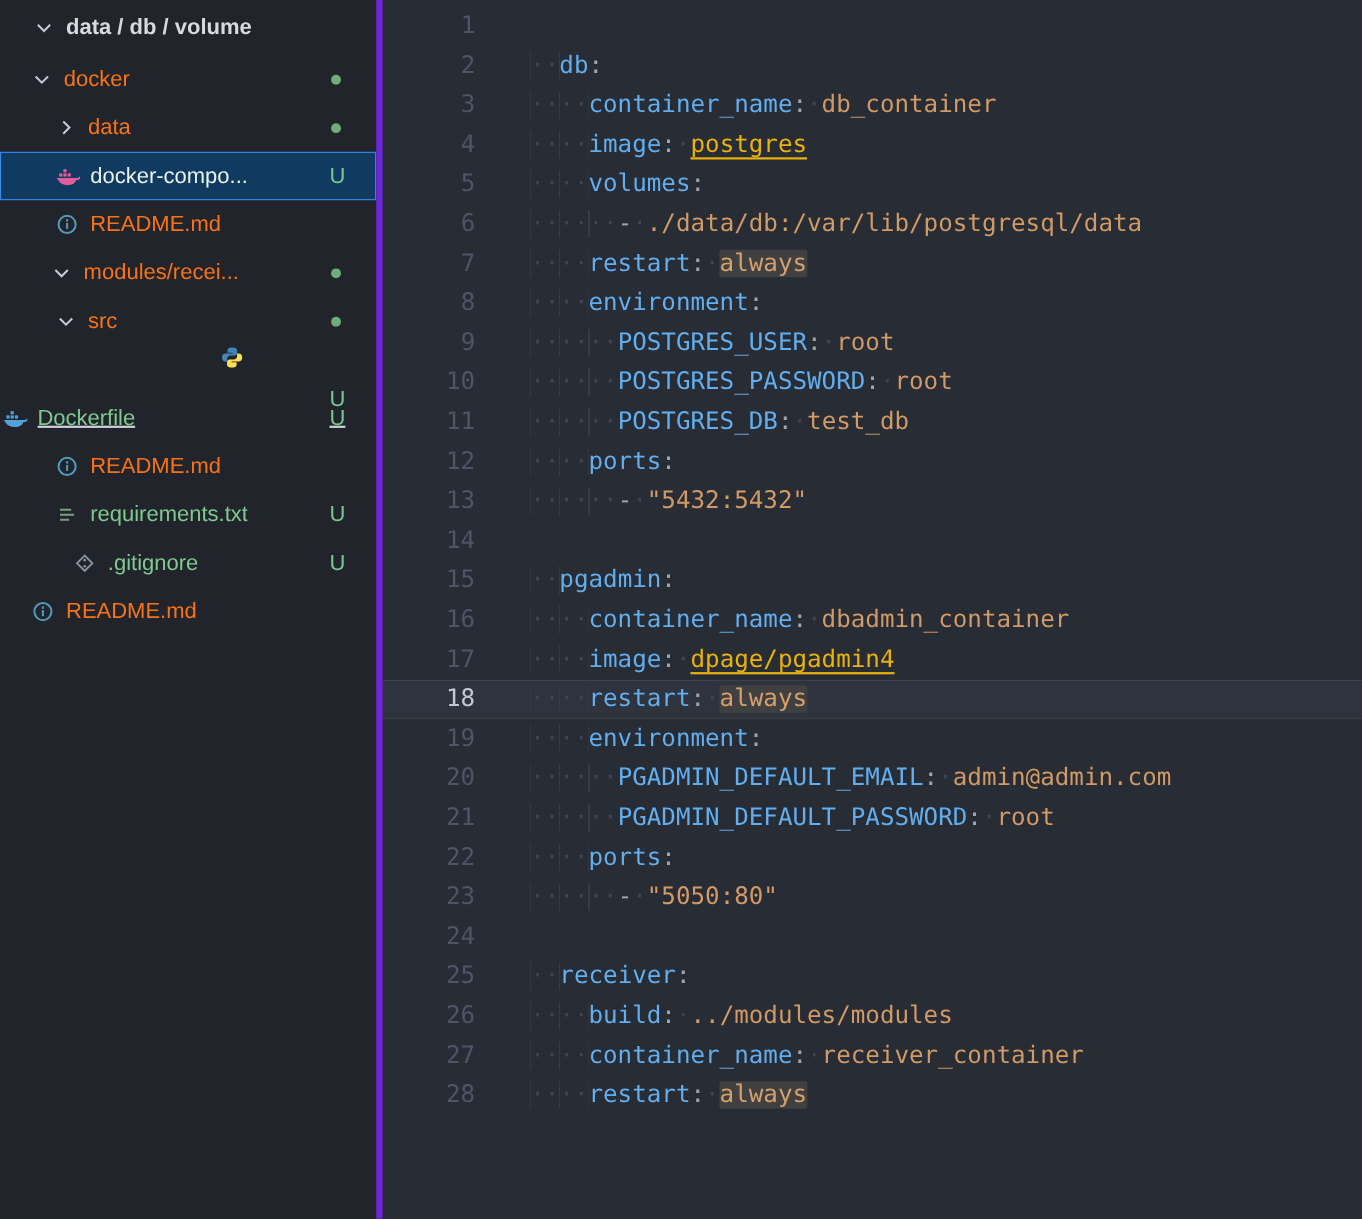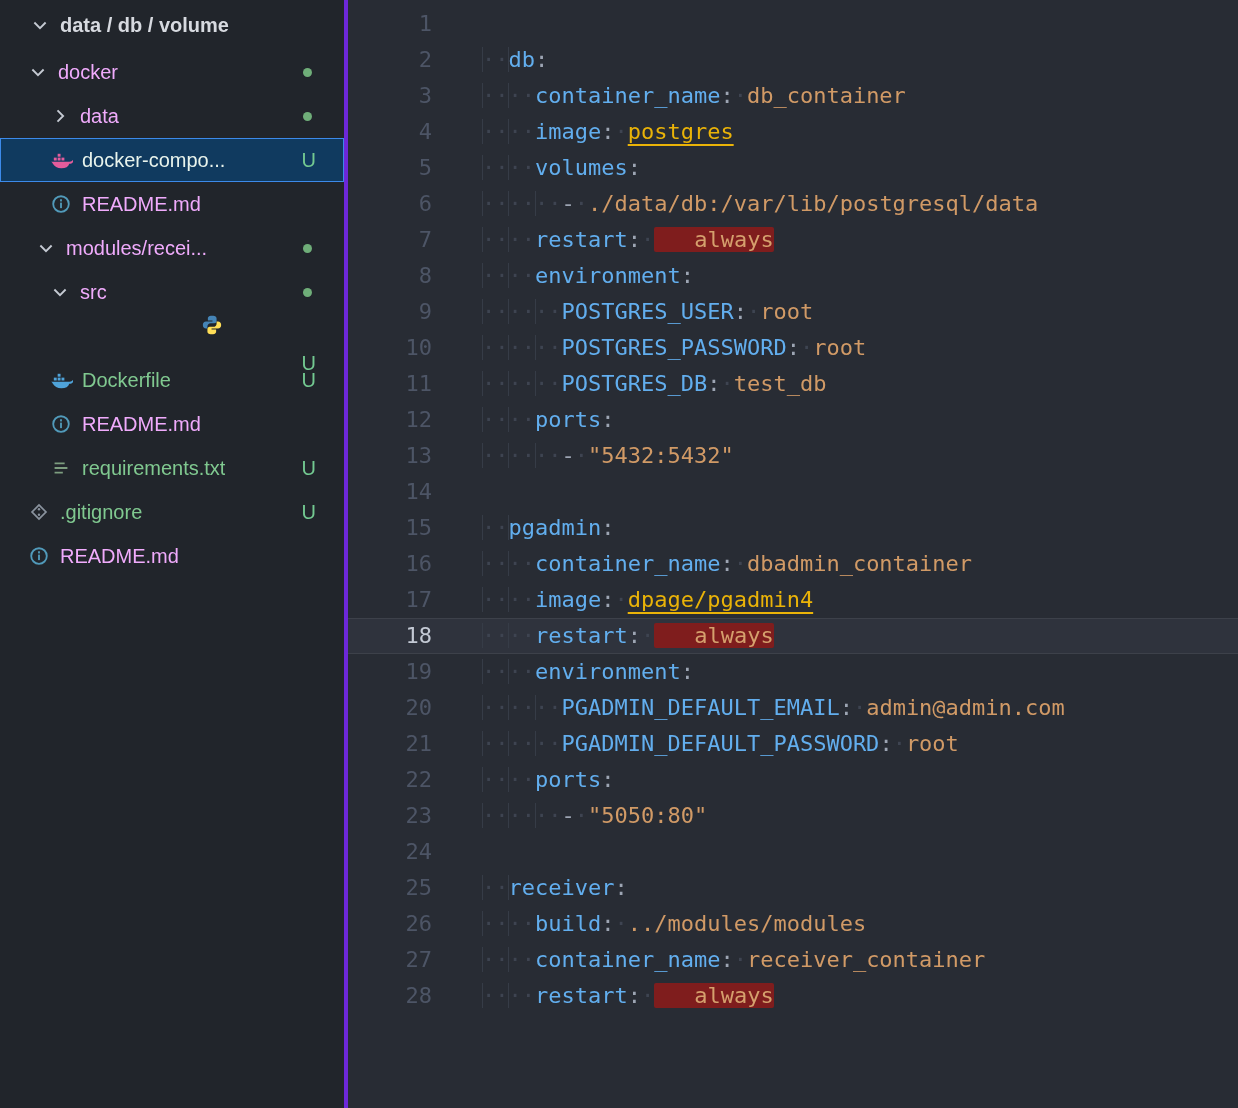--- a/index.html
+++ b/index.html
@@ -8,21 +8,21 @@
     background:#282c34;
     font-family:"Liberation Sans", sans-serif;
     -webkit-font-smoothing:antialiased;
   }
   .app { display:flex; width:1238px; height:1108px; }
 
   
   .sidebar {
     width:348px; height:100%;
     background:#21252b;
-    border-right:4px solid #6d28d9;
+    border-right:6px solid #6d28d9;
     flex-shrink:0;
     color:#cfd3da;
     font-size:20px;
     overflow:hidden;
   }
   .explorer-header {
     height:50px; display:flex; align-items:center;
     padding-left:28px; gap:8px;
     font-weight:700; color:#d7dae0;
     cursor:pointer;
@@ -35,21 +35,21 @@
   }
   .tree-row.selected {
     background:#103a5f;
     outline:1px solid #3c8aea;
     outline-offset:-1px;
   }
   .chev { width:24px; display:flex; justify-content:center; align-items:center; flex-shrink:0; }
   .ficon { width:26px; display:flex; justify-content:center; align-items:center; flex-shrink:0; }
   .tlabel {
     white-space:nowrap; overflow:hidden; text-overflow:ellipsis;
-    color:#f0abfc;
+    color:#f97316;
   }
   .tlabel.untracked { color:#80c990; }
   .tree-row.selected .tlabel { color:#e8f3ec; }
   .dot {
     width:9px; height:9px; border-radius:50%;
     background:#6fae79; margin-left:auto; margin-right:18px; flex-shrink:0;
   }
   .ubadge {
     margin-left:auto; margin-right:14px; flex-shrink:0;
     color:#73c991; font-size:20px; font-weight:400;
@@ -83,21 +83,21 @@
   .code {
     padding-left:50px;
     white-space:pre;
     color:#abb2bf;
     cursor:text;
   }
   .tk-key  { color:#62aeee; }
   .tk-punc { color:#9da5b3; }
   .tk-val  { color:#d19a66; }
   .tk-link { color:#eab308; text-decoration:underline; text-underline-offset:5px; }
-  .tk-hl   { color:#d5a06d; background:#7f1d1d; border-radius:2px;padding-left:40px; }
+  .tk-hl   { color:#d5a06d; background:#404040; border-radius:2px; }
   .tk-ws   { color:#3e4451; }
   .tk-ind  {
     color:#3e4451;
     background-image:repeating-linear-gradient(to right,#363c47 0,#363c47 1px,transparent 1px,transparent 2ch);
   }
 </style>
 </head>
 <body>
 
 <div class="app">
@@ -148,21 +148,21 @@
         <div class="tree-row" style="padding-left: 48px;">
           <span class="ficon">
             <svg width="22" height="22" viewBox="0 0 24 24">
               <circle cx="12" cy="12" r="8.5" fill="none" stroke="#519aba" stroke-width="2"></circle>
               <rect x="11" y="10.5" width="2" height="6" fill="#519aba"></rect>
               <rect x="11" y="6.8" width="2" height="2.4" fill="#519aba"></rect>
             </svg>
           </span>
           <span class="tlabel">README.md</span>
         </div>
-        <div class="tree-row" style="padding-left: 34px;">
+        <div class="tree-row" style="padding-left: 44px;">
           <span class="chev">
             <svg width="20" height="20" viewBox="0 0 16 16">
               <path d="M3.5 6l4.5 4.5L12.5 6" fill="none" stroke="#c5cad3" stroke-width="1.5"></path>
             </svg>
           </span>
           <span class="tlabel">modules/recei...</span>
           <span class="dot"></span>
         </div>
         <div class="tree-row" style="padding-left: 48px; justify-content: space-between;">
           <span class="chev">
@@ -176,21 +176,21 @@
         <div class="tree-row" style="padding-left: 93px; flex-direction: column;">
           <span class="ficon">
             <svg width="22" height="22" viewBox="0 0 24 24">
               <path fill="#4584b6" d="M12 2c-4 0-4.5 1.8-4.5 3v2.2h5v.9h-7C3.4 8.1 2 9.6 2 12s1.4 3.9 3.5 3.9H7v-2.4C7 11.5 8.5 10 10.5 10h4c1.4 0 2.5-1.1 2.5-2.5V5c0-1.2-.5-3-5-3z"></path>
               <path fill="#ffde57" d="M12 22c4 0 4.5-1.8 4.5-3v-2.2h-5v-.9h7c2.1 0 3.5-1.5 3.5-3.9s-1.4-3.9-3.5-3.9H17v2.4c0 2-1.5 3.5-3.5 3.5h-4C8.1 14 7 15.1 7 16.5V19c0 1.2.5 3 5 3z"></path>
             </svg>
           </span>
           <span class="tlabel untracked">echobot.py</span>
           <span class="ubadge">U</span>
         </div>
-        <div class="tree-row" style="padding-left: 48px;">
+        <div class="tree-row" style=" text-decoration: underline;">
           <span class="ficon">
             <svg width="23" height="23" viewBox="0 0 24 24">
               <g fill="#4fa3d9">
                 <rect x="4" y="9" width="3" height="3"></rect>
                 <rect x="8" y="9" width="3" height="3"></rect>
                 <rect x="12" y="9" width="3" height="3"></rect>
                 <rect x="8" y="5" width="3" height="3"></rect>
                 <path d="M1.2 13.4h19.3c1.5 0 2.6-.8 3-1.8.6.4 1 1.4.2 2.4-.8 1.1-2.2 1.4-3.6 1.3-.9 3-3.7 4.8-8.2 4.8-4.2 0-7.4-1.9-8.9-4.7-.8-1.5-1.4-1.6-1.8-2z"></path>
               </g>
             </svg>
@@ -210,21 +210,21 @@
         </div>
         <div class="tree-row" style="padding-left: 48px;">
           <span class="ficon">
             <svg width="22" height="22" viewBox="0 0 24 24">
               <path d="M5 7h11M5 12h14M5 17h9" fill="none" stroke="#7d9d7f" stroke-width="2"></path>
             </svg>
           </span>
           <span class="tlabel untracked">requirements.txt</span>
           <span class="ubadge">U</span>
         </div>
-        <div class="tree-row" style="padding-left: 26px;">
+        <div class="tree-row" style="padding-left: 26px; margin-left: 38px;">
           <span class="ficon">
             <svg width="22" height="22" viewBox="0 0 24 24">
               <rect x="6.6" y="6.6" width="10.8" height="10.8" transform="rotate(45 12 12)" fill="none" stroke="#8a939e" stroke-width="1.8"></rect>
               <circle cx="12" cy="9" r="1.3" fill="#8a939e"></circle>
               <circle cx="12" cy="15" r="1.3" fill="#8a939e"></circle>
             </svg>
           </span>
           <span class="tlabel untracked">.gitignore</span>
           <span class="ubadge">U</span>
         </div>

